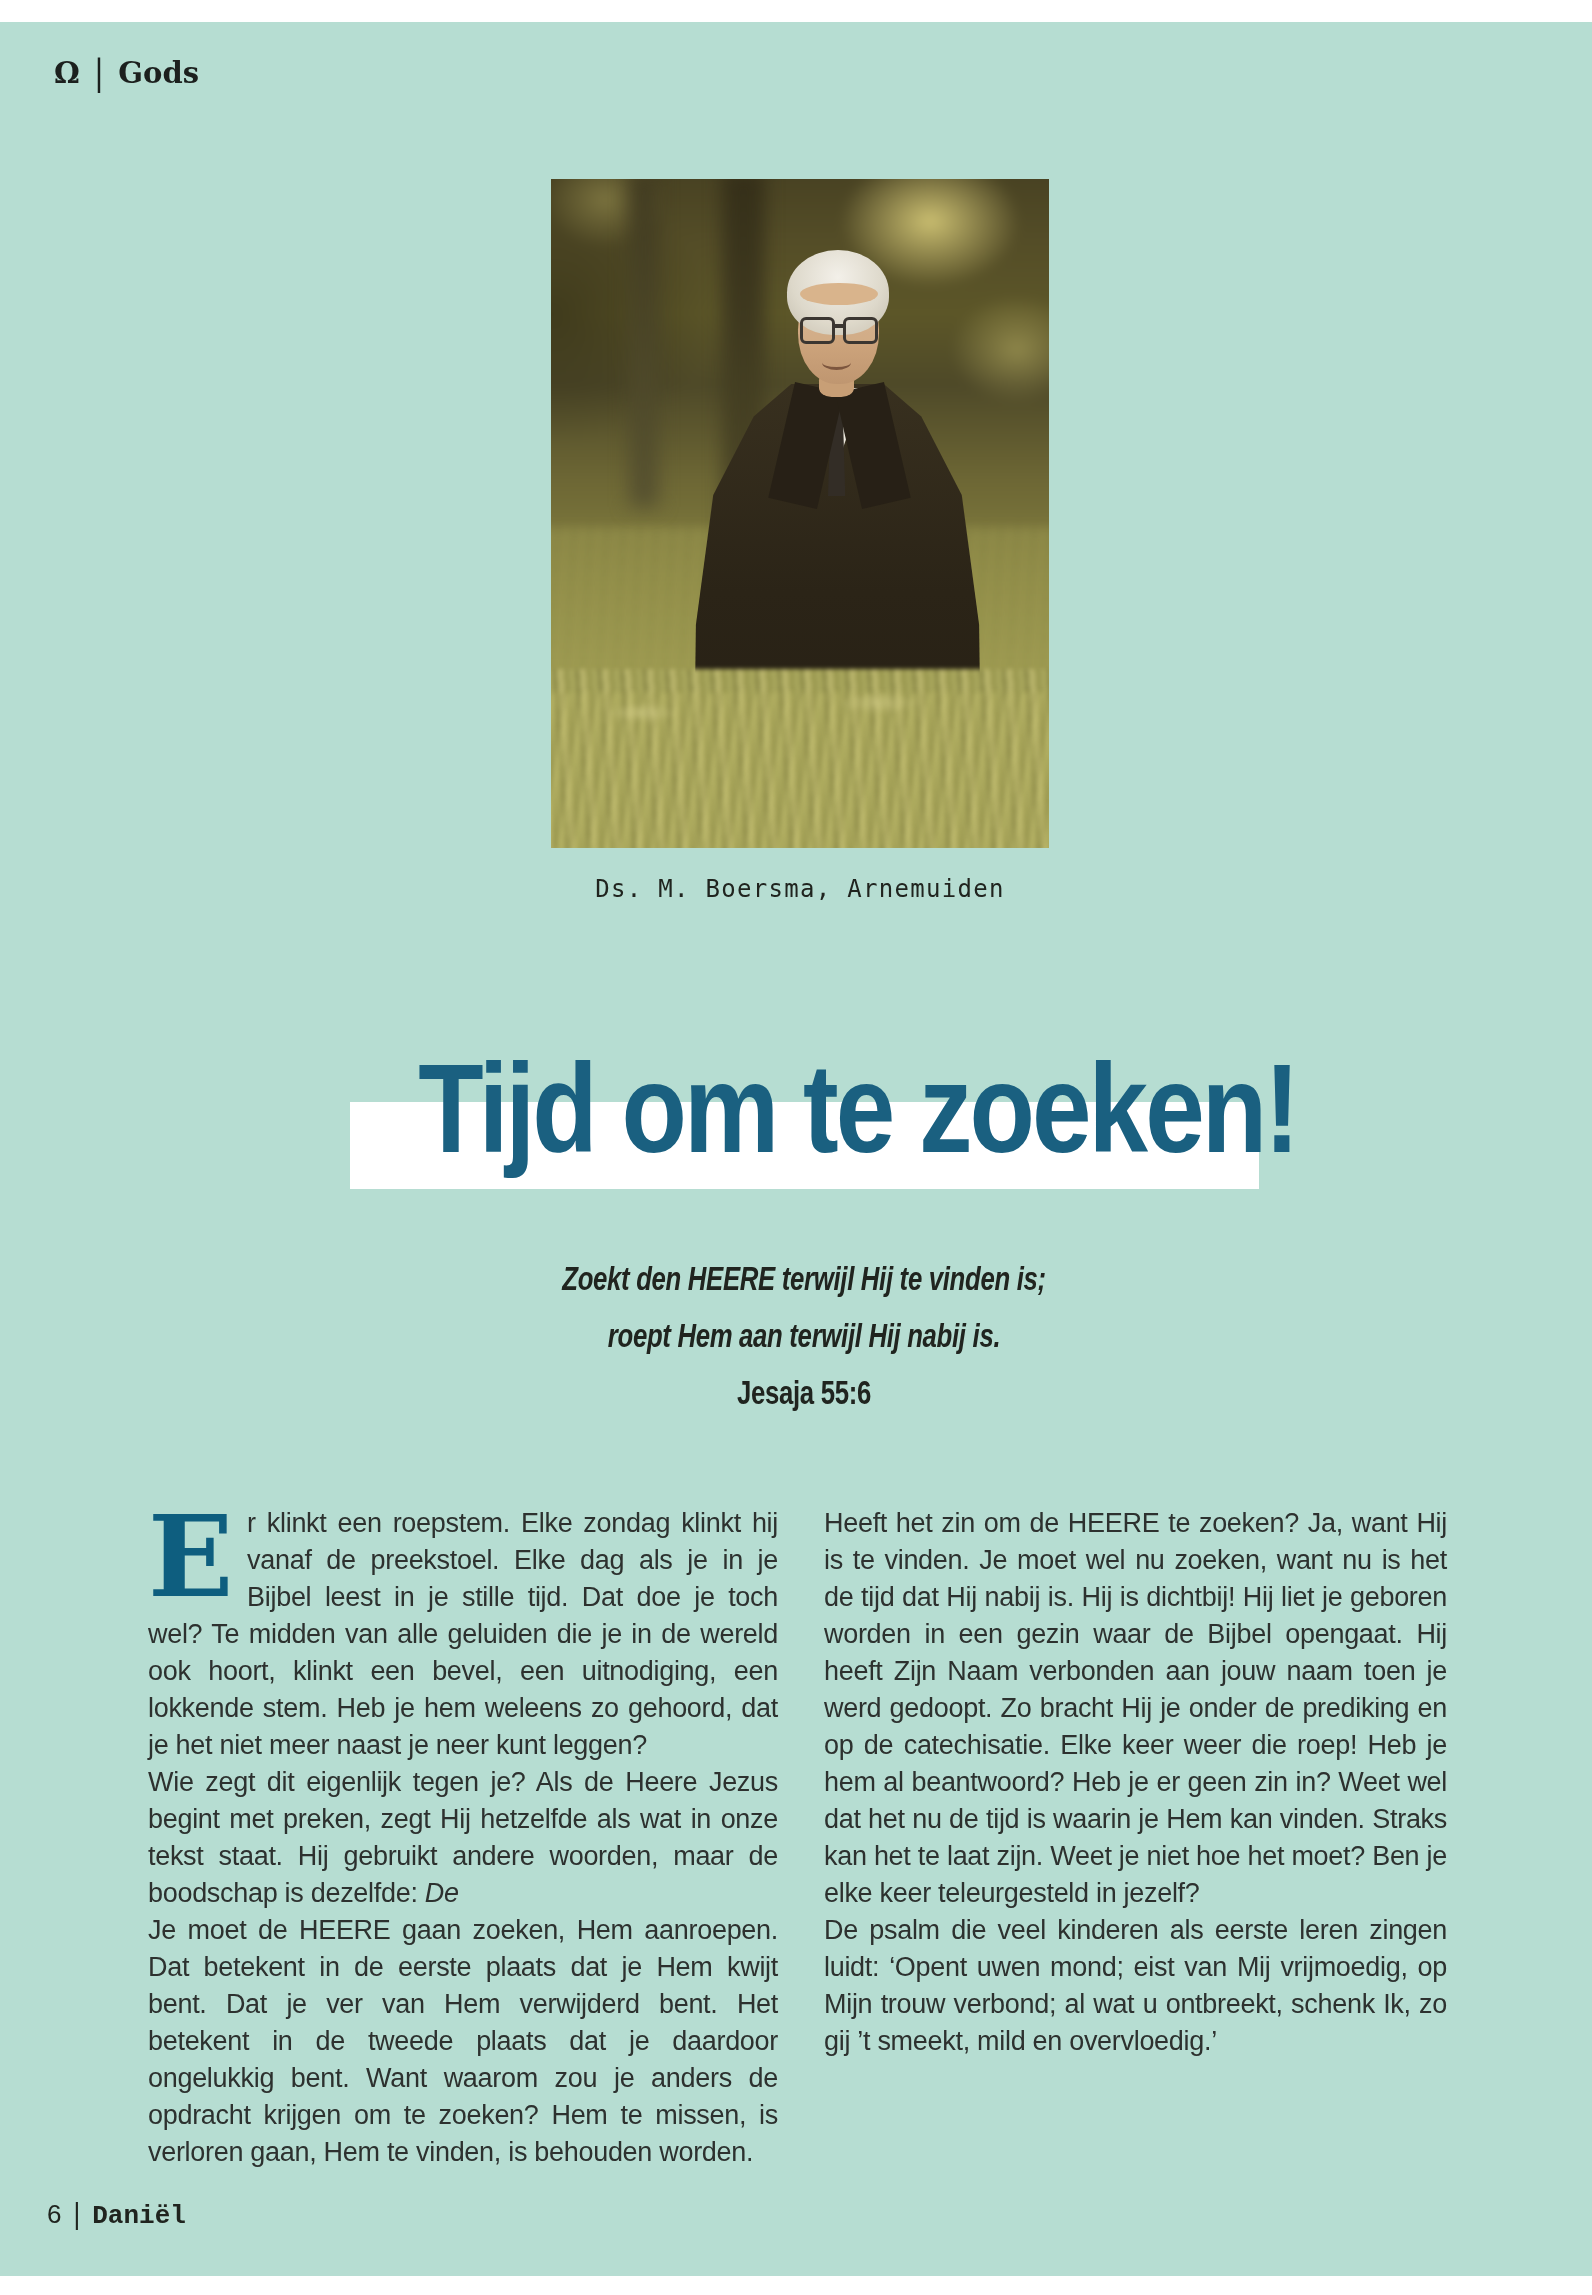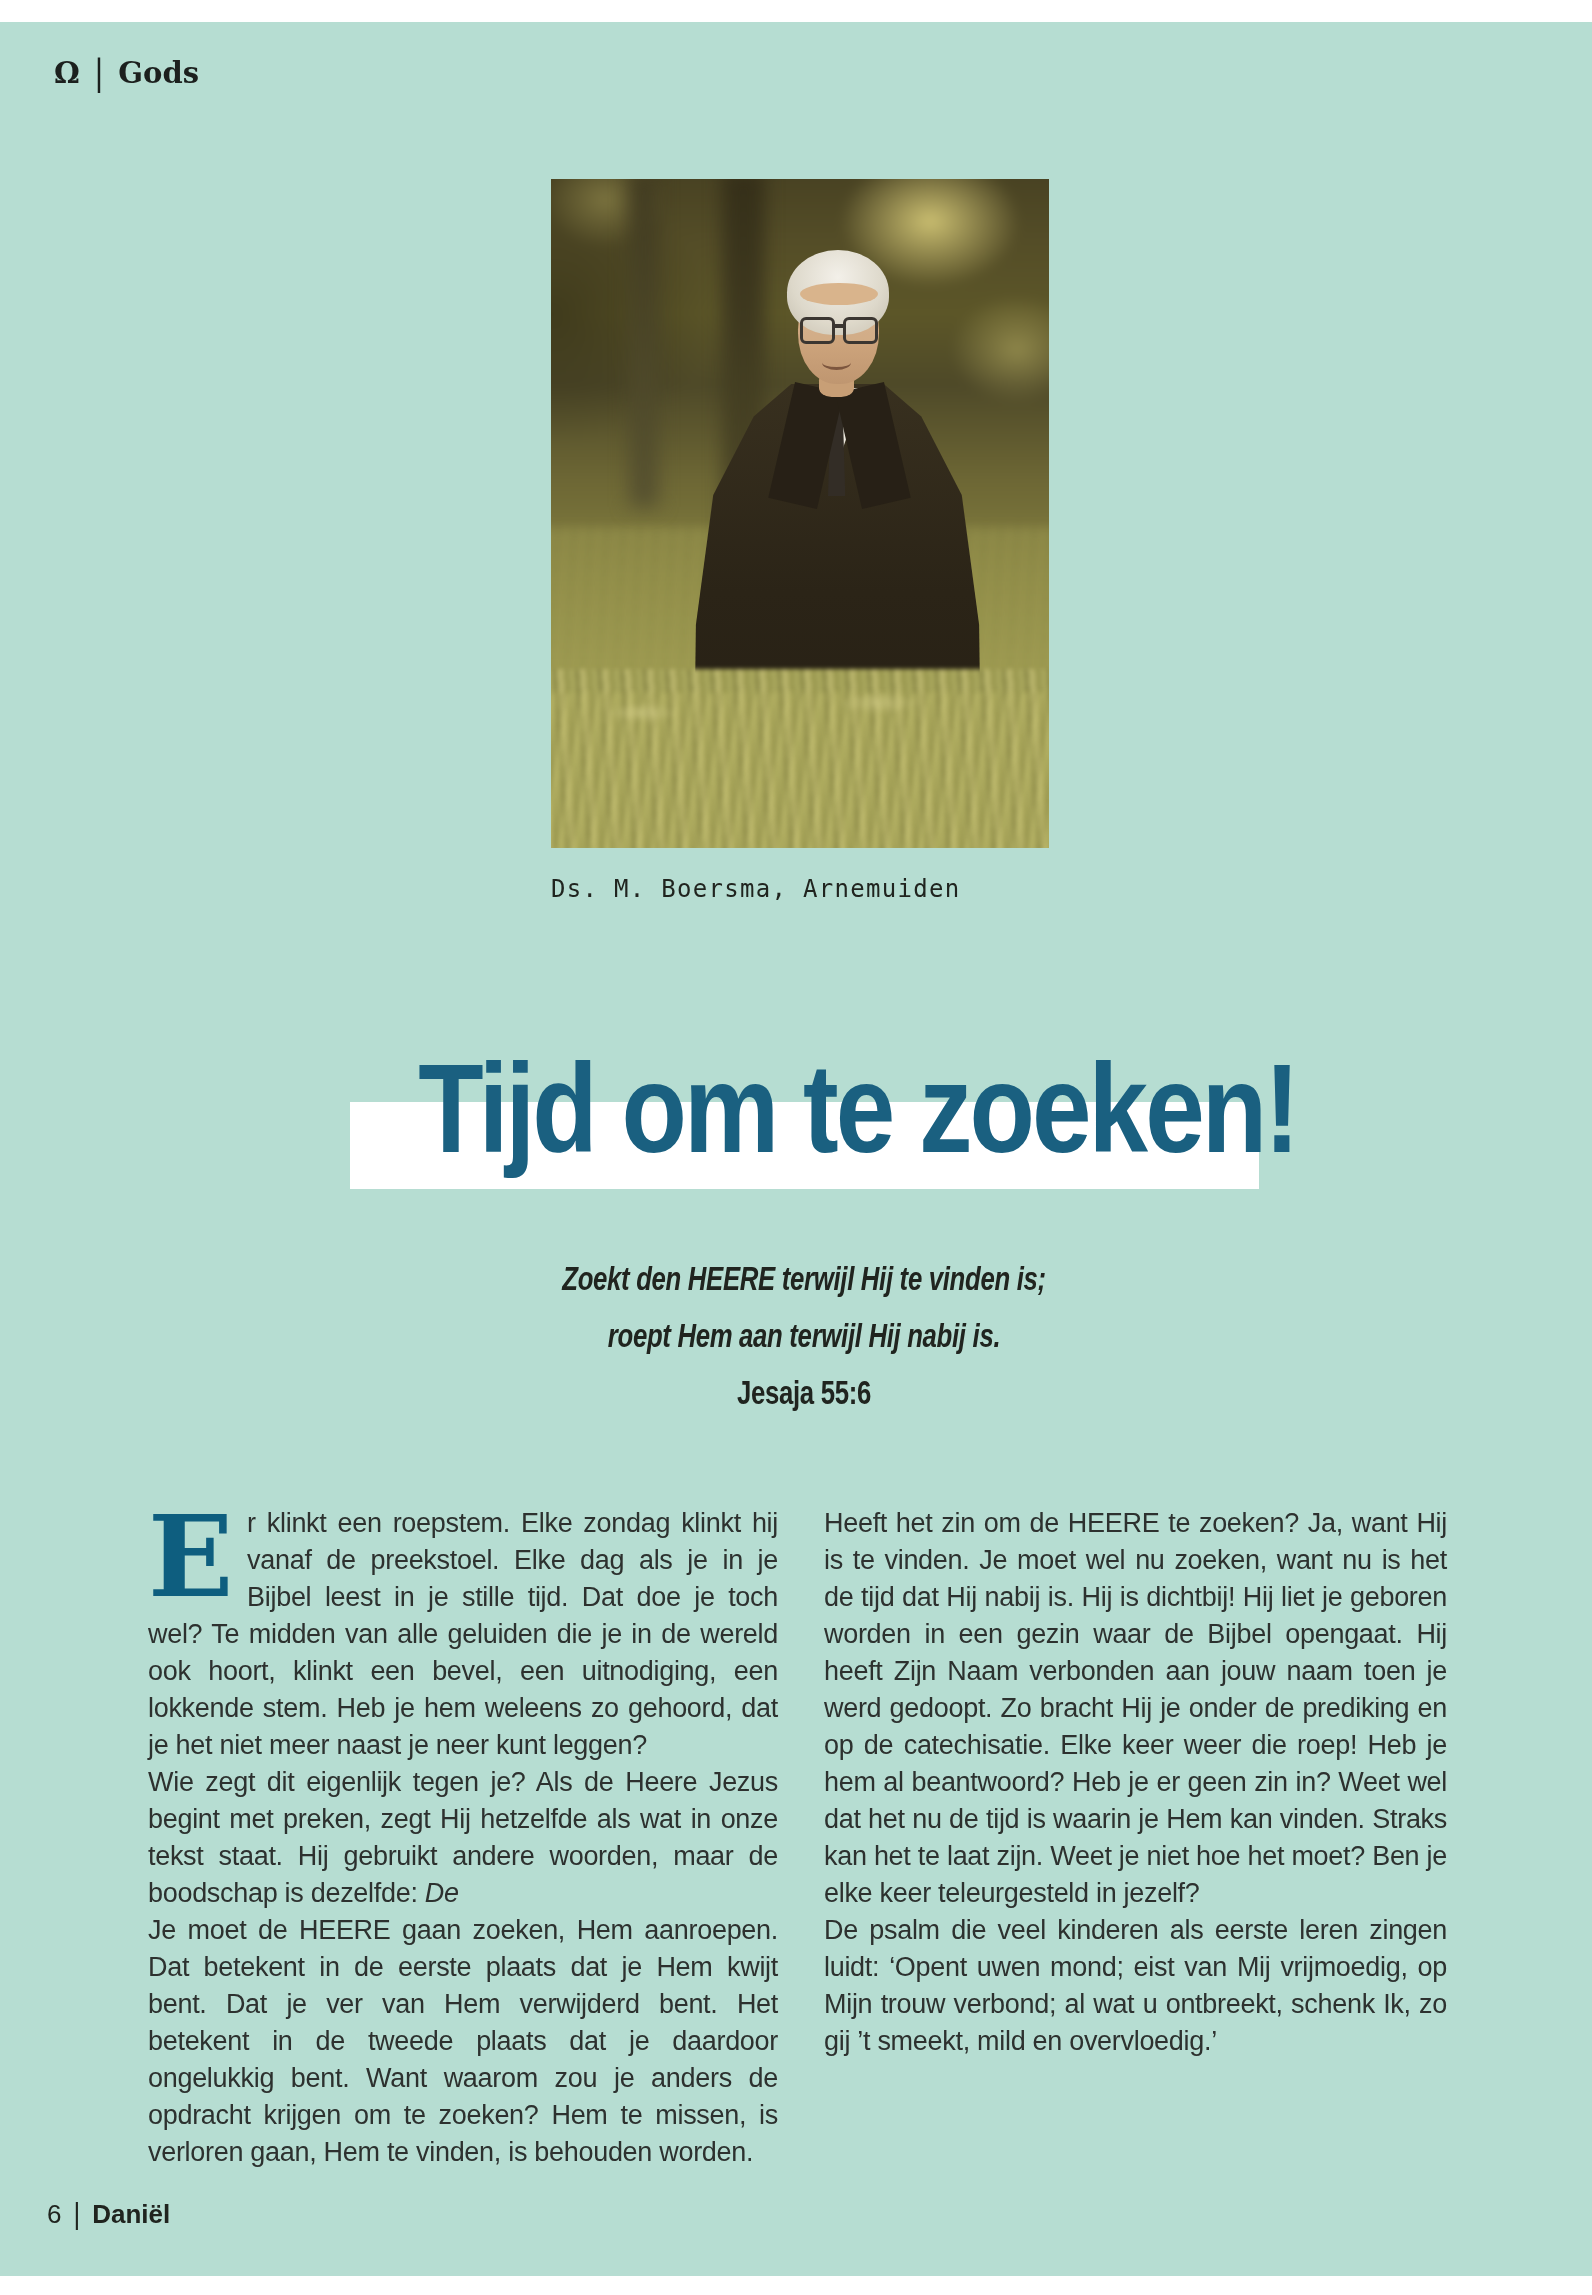--- a/index.html
+++ b/index.html
@@ -61,21 +61,21 @@
     background:
       repeating-linear-gradient(86deg,#a8a65c 0 6px,#8f8d4a 6px 10.4px,#b6b269 10.4px 17.3px,#9a984f 17.3px 22.4px);}
   .ph-grassfront2{left:-14px;right:-14px;bottom:-8.6px;height:164px;filter:blur(2.6px);opacity:.55;
     background:
       radial-gradient(ellipse 52px 14px at 20% 12%,rgba(226,219,150,.9),rgba(226,219,150,0) 70%),
       radial-gradient(ellipse 60px 15.5px at 65% 6%,rgba(226,219,150,.8),rgba(226,219,150,0) 70%),
       repeating-linear-gradient(-81deg,rgba(201,197,115,.8) 0 5.2px,rgba(142,139,72,.65) 5.2px 9.5px,
         rgba(175,171,94,.75) 9.5px 15.5px);}
 
   
-  .caption{position:absolute;left:551px;top:875px;width:498px;text-align:left;
+  .caption{position:absolute;left:551px;top:875px;width:498px;text-align:center;
     font-family:"DejaVu Sans Mono",monospace;font-size:24px;letter-spacing:1.3px;color:#20241f;}
 
   
   .title-band{position:absolute;left:350px;top:1102px;width:909px;height:87px;background:#ffffff;}
   .title{position:absolute;left:350px;top:1046px;width:909px;margin:0;text-align:center;
     font-family:"Liberation Sans",sans-serif;font-weight:bold;font-size:126px;line-height:1;
     letter-spacing:-3.5px;color:#1a6080;transform:scaleX(.85);transform-origin:50% 0;white-space:nowrap;}
 
   
   .quote{position:absolute;left:368px;top:1250px;width:872px;text-align:center;color:#20241f;
@@ -92,21 +92,21 @@
   .col p{margin:0;}
   .col .it{font-style:italic;}
   .dropcap{float:left;font-family:"DejaVu Serif",serif;font-weight:bold;color:#0e5e7f;
     font-size:112px;line-height:93px;padding:5.2px 14px 0 0;}
 
   
   .footer{position:absolute;left:47px;top:2199px;font-size:26px;color:#20241f;
     display:flex;align-items:baseline;gap:12px;}
   .footer .fnum{font-family:"Liberation Sans",sans-serif;font-weight:400;}
   .footer .fbar{font-weight:300;transform:scaleY(1.1);}
-  .footer .fmag{font-family:Liberation Sans, sans-serif;font-weight:bold;}
+  .footer .fmag{font-family:Liberation Mono, monospace;font-weight:bold;}
 </style>
 </head>
 <body>
 
 <div class="page">
   <div class="mint-band"></div>
 
   <div class="header">
     <span>Ω</span>
     <span class="hbar">|</span>

